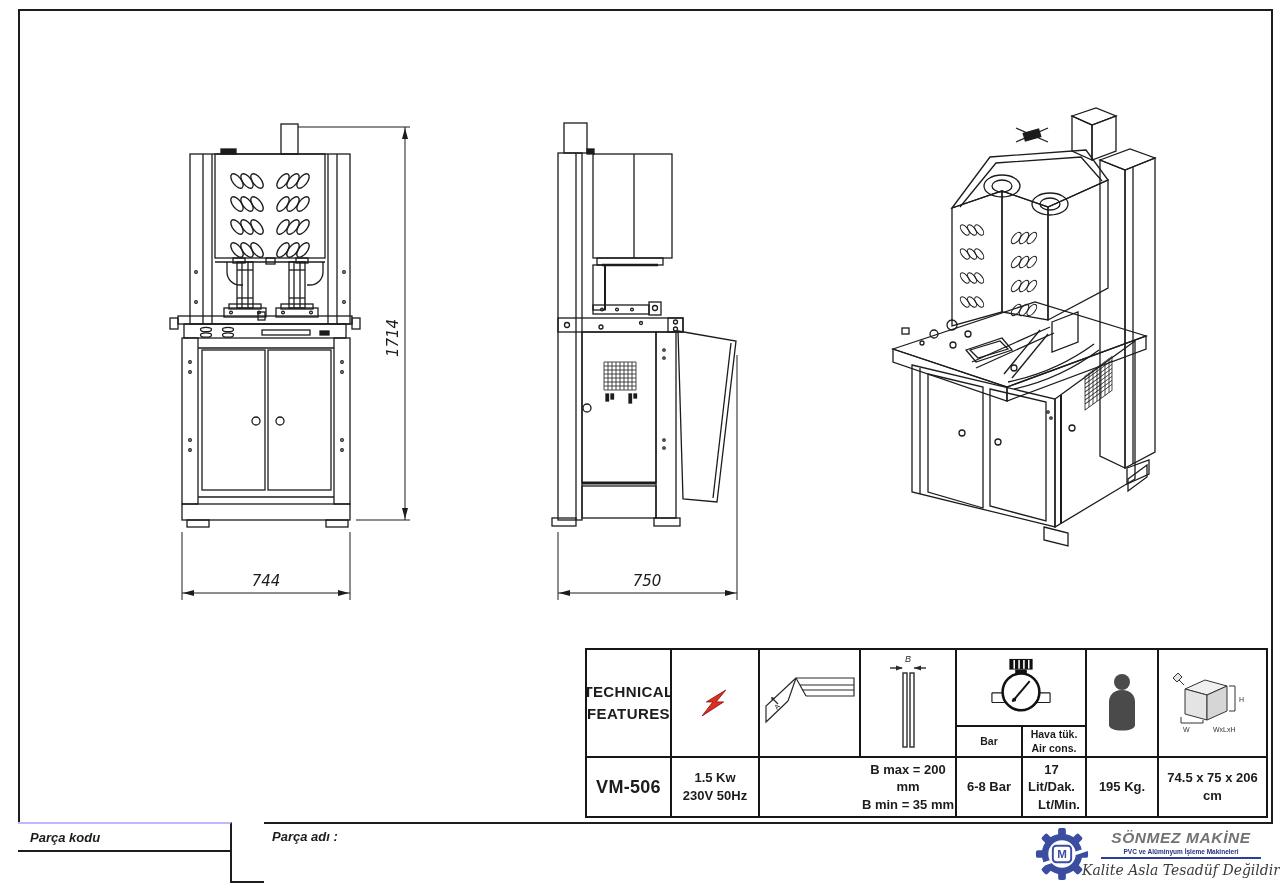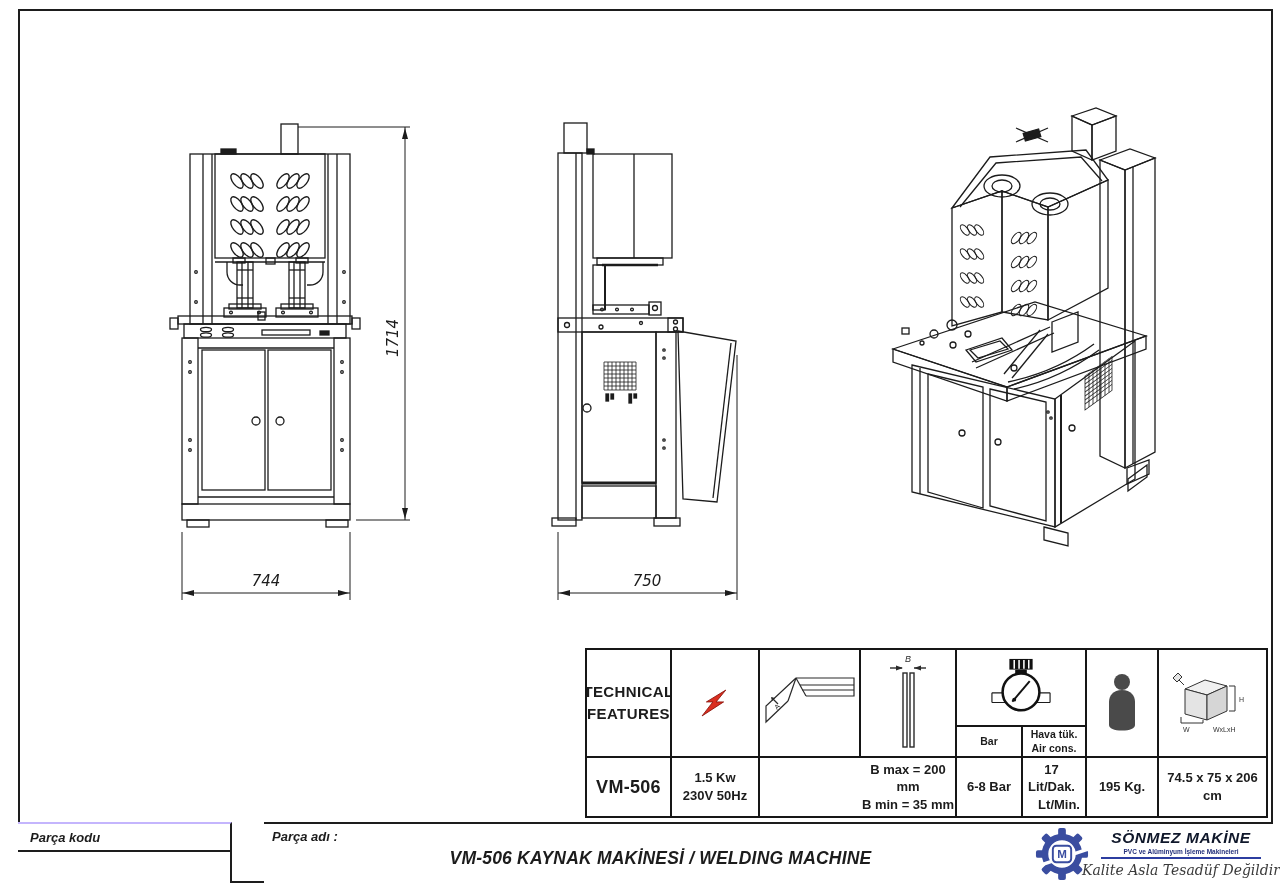--- a/index.html
+++ b/index.html
@@ -31,21 +31,21 @@
   #tb-code{left:18px;top:822px;width:214px;height:61px;border-top:2px solid #c4b5fd;border-right:2px solid #1d1d1d;}
   #tb-code .lbl-row{height:28px;border-bottom:2px solid #1d1d1d;display:flex;align-items:center;padding-left:12px;box-sizing:border-box;}
   #tb-name{left:232px;top:822px;width:795px;height:61px;border-top:2px solid #1d1d1d;border-right:2px solid #1d1d1d;position:absolute;margin-left:32px;}
   .blk-label{font-size:13px;font-weight:bold;font-style:italic;}
   #tb-name .blk-label{position:absolute;left:8px;top:5px;}
   .main-title{position:absolute;left:0;right:0;top:24px;text-align:center;
     font-size:17.5px;font-weight:bold;font-style:italic;letter-spacing:.2px;}
   #tb-logo{left:1027px;top:822px;width:246px;height:61px;border-top:2px solid #1d1d1d;
     display:flex;align-items:center;gap:6px;padding-left:8px;box-sizing:border-box;}
   .logo-texts{display:flex;flex-direction:column;align-items:center;width:172px;}
-  .logo-company{font-size:15.5px;font-weight:bold;font-style:italic;letter-spacing:.6px;color:#0f172a;white-space:nowrap;}
+  .logo-company{font-size:15.5px;font-weight:bold;font-style:italic;letter-spacing:.6px;color:#737373;white-space:nowrap;}
   .logo-tagline{font-size:6.5px;color:#23307a;font-weight:bold;white-space:nowrap;margin-top:1px;}
   .logo-rule{width:160px;height:0;border-bottom:2px solid #2c3da0;margin:2px 0 3px 0;}
   .logo-slogan{font-family:"DejaVu Serif",serif;font-style:italic;font-size:14px;color:#3a3a3a;white-space:nowrap;}
 </style>
 </head>
 <body>
 
 <div class="sheet">
   <div class="frame"></div>
 
@@ -465,21 +465,20 @@
 
   <div class="tb" id="tb-code">
     <div class="lbl-row">
       <span class="blk-label">Parça kodu</span>
     </div>
     <div></div>
   </div>
 
   <div class="tb" id="tb-name">
     <span class="blk-label">Parça adı :</span>
-    <div class="main-title">VM-506 KAYNAK MAKİNESİ / WELDING MACHINE</div>
   </div>
 
   <div class="tb" id="tb-logo">
     <svg width="54" height="54" viewBox="0 0 56 56">
       <g fill="#3a4da0">
         <rect x="24" y="1" width="8" height="10" rx="2"></rect>
         <rect x="24" y="45" width="8" height="10" rx="2"></rect>
         <rect x="1" y="24" width="10" height="8" rx="2"></rect>
         <rect x="45" y="24" width="10" height="8" rx="2"></rect>
         <rect x="24" y="1" width="8" height="10" rx="2" transform="rotate(45 28 28)"></rect>

